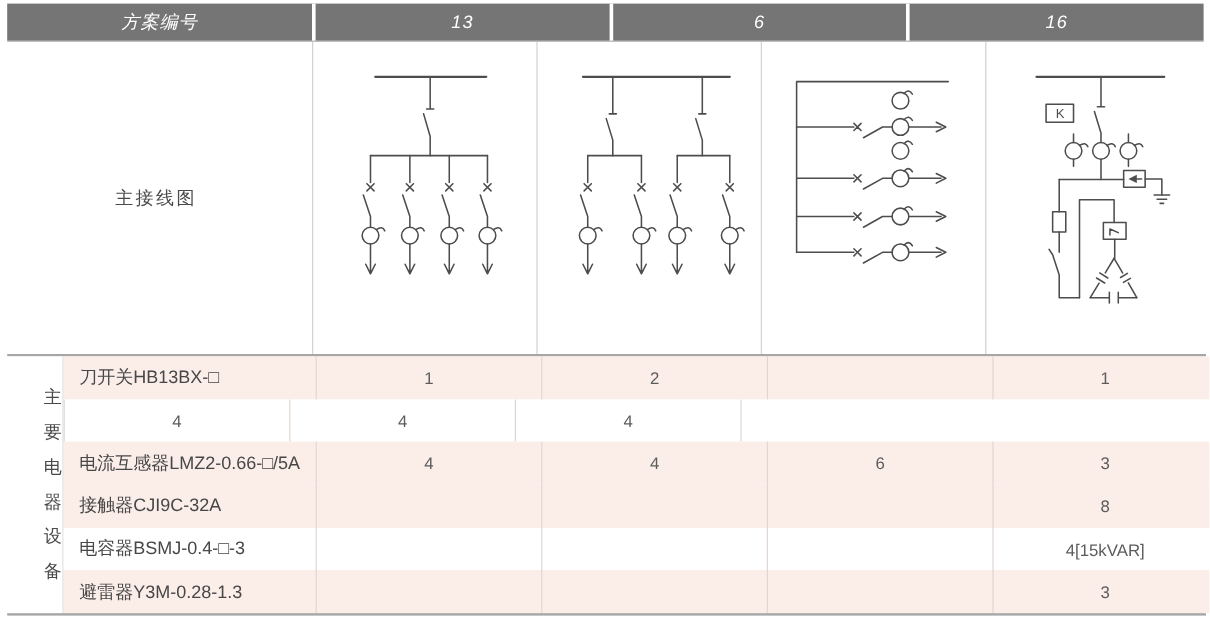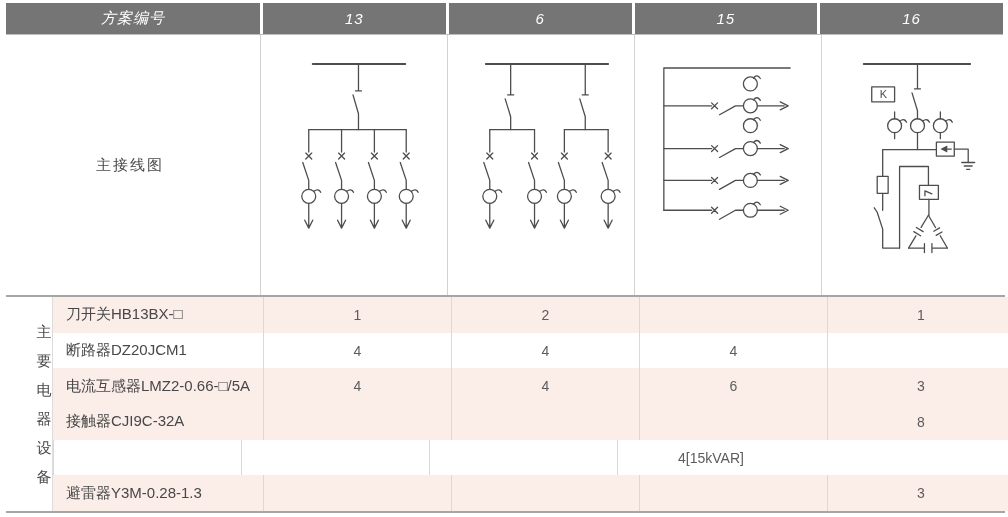--- a/index.html
+++ b/index.html
@@ -55,21 +55,20 @@
 </style>
 </head>
 <body>
 
 <div class="page">
 
   <div class="hdr">
     <div class="hdr-cell hdr-scheme-label">方案编号</div>
     <div class="hdr-cell hdr-num">13</div>
     <div class="hdr-cell hdr-num">6</div>
-    <div class="hdr-cell hdr-num">15</div>
     <div class="hdr-cell hdr-num">16</div>
   </div>
   <div class="hdr-underline"></div>
 
   <div class="diagram-band">
     <div class="diagram-label-cell">主接线图</div>
 
     <div class="diag-cell diag-13">
       <svg viewBox="0 0 187 261">
         <path class="busw" d="M52 29 H145"></path>
@@ -186,21 +185,20 @@
 
       <div class="row r-pink">
         <div class="cell-name">刀开关HB13BX-□</div>
         <div class="cell-val">1</div>
         <div class="cell-val">2</div>
         <div class="cell-val"></div>
         <div class="cell-val">1</div>
       </div>
 
       <div class="row r-white">
-        <div class="cell-name">断路器DZ20JCM1</div>
         <div class="cell-val">4</div>
         <div class="cell-val">4</div>
         <div class="cell-val">4</div>
         <div class="cell-val"></div>
       </div>
 
       <div class="row r-pink">
         <div class="cell-name">电流互感器LMZ2-0.66-□/5A</div>
         <div class="cell-val">4</div>
         <div class="cell-val">4</div>
@@ -211,20 +209,21 @@
 
       <div class="row r-pink">
         <div class="cell-name">接触器CJI9C-32A</div>
         <div class="cell-val"></div>
         <div class="cell-val"></div>
         <div class="cell-val"></div>
         <div class="cell-val">8</div>
       </div>
 
       <div class="row r-white">
+        <div class="cell-name">电容器BSMJ-0.4-□-3</div>
         <div class="cell-val"></div>
         <div class="cell-val"></div>
         <div class="cell-val"></div>
         <div class="cell-val">4[15kVAR]</div>
       </div>
 
       <div class="row r-pink">
         <div class="cell-name">避雷器Y3M-0.28-1.3</div>
         <div class="cell-val"></div>
         <div class="cell-val"></div>

